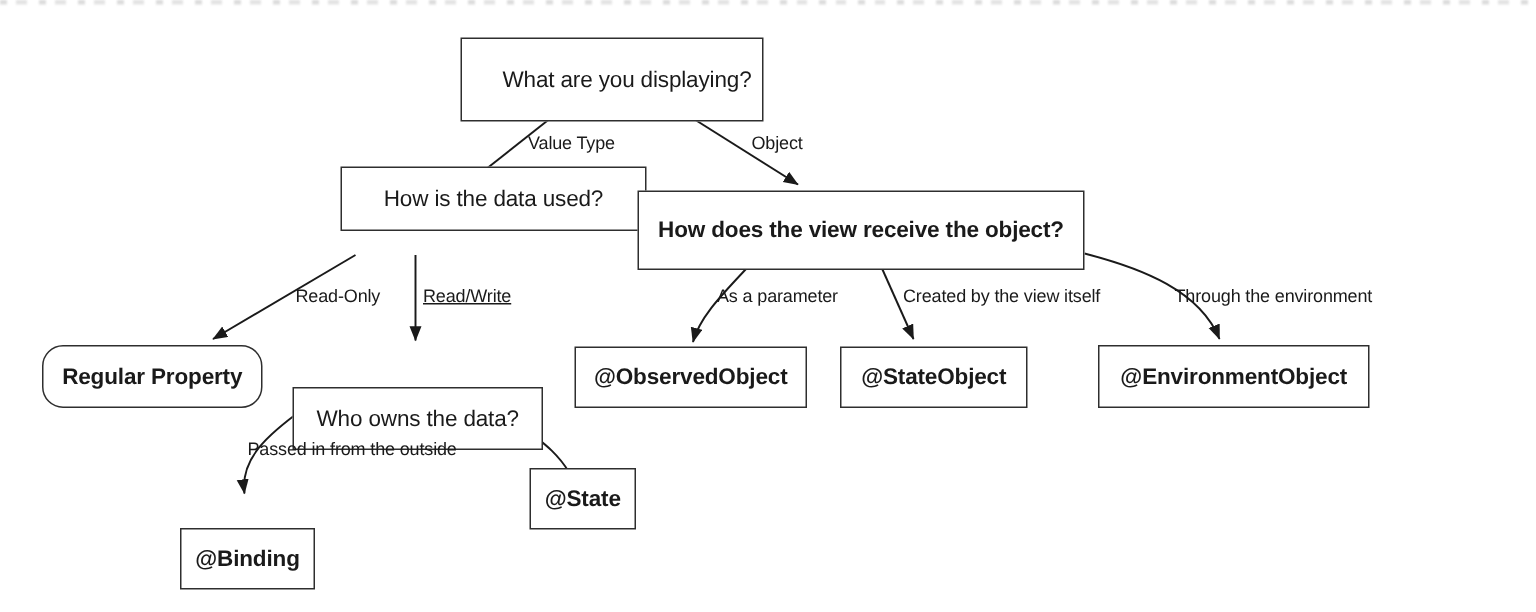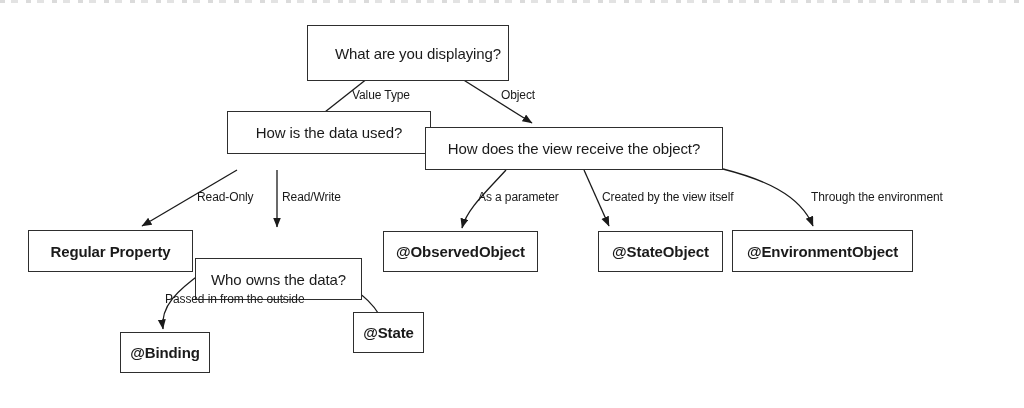--- a/index.html
+++ b/index.html
@@ -77,46 +77,46 @@
       <path d="M506,170 C486,192 467,209 462,228" marker-end="url(#arrow)"></path>
       <path d="M584,170 L609,226" marker-end="url(#arrow)"></path>
       <path d="M723,169 C762,179 800,194 813,226" marker-end="url(#arrow)"></path>
     </g>
   </svg>
 
   <div class="node question" style="left:307px; top:25px;  width:202px; height:56px;padding-left:20px;">What are you displaying?</div>
 
   <div class="node question" style="left:188px; top:111px; width:204px; height:43px;margin-left:39px;">How is the data used?</div>
 
-  <div class="node question" style="left:425px; top:127px; width:298px; height:43px;">How does the view receive the object?</div>
+  <div class="node question" style="left:425px; top:127px; width:298px; height:53px;font-weight:bold;">How does the view receive the object?</div>
 
-  <div class="node answer" style="left:28px;  top:230px; width:165px; height:42px;">Regular Property</div>
+  <div class="node answer" style="left:28px;  top:230px; width:147px; height:42px;border-radius:14px;">Regular Property</div>
 
   <div class="node question" style="left:195px; top:230px; width:167px; height:42px;margin-top:28px;">Who owns the data?</div>
 
   <div class="node answer" style="left:383px; top:231px; width:155px; height:41px;">@ObservedObject</div>
 
-  <div class="node answer" style="left:560px; top:231px; width:125px; height:41px;margin-left:38px;">@StateObject</div>
+  <div class="node answer" style="left:560px; top:231px; width:125px; height:41px;">@StateObject</div>
 
   <div class="node answer" style="left:732px; top:230px; width:181px; height:42px;">@EnvironmentObject</div>
 
-  <div class="node answer" style="left:120px; top:332px; width:90px;  height:41px;">@Binding</div>
+  <div class="node answer" style="left:120px; top:352px; width:90px;  height:41px;">@Binding</div>
 
   <div class="node answer" style="left:353px; top:312px; width:71px;  height:41px;">@State</div>
 
   <span class="edge-label" style="left:352px; top:88px;">Value Type</span>
 
   <span class="edge-label" style="left:501px; top:88px;">Object</span>
 
   <span class="edge-label" style="left:197px; top:190px;">Read-Only</span>
 
-  <span class="edge-label" style="left:282px; top:190px;">Read/Write</span>
+  <span class="edge-label" style="left:282px; top:190px;text-decoration:underline;">Read/Write</span>
 
   <span class="edge-label" style="left:165px; top:292px;">Passed in from the outside</span>
 
 
   <span class="edge-label" style="left:478px; top:190px;">As a parameter</span>
 
   <span class="edge-label" style="left:602px; top:190px;">Created by the view itself</span>
 
-  <span class="edge-label" style="left:811px; top:190px;">Through the environment</span>
+  <span class="edge-label" style="left:783px; top:190px;">Through the environment</span>
 
 </div>
 
 </body></html>

